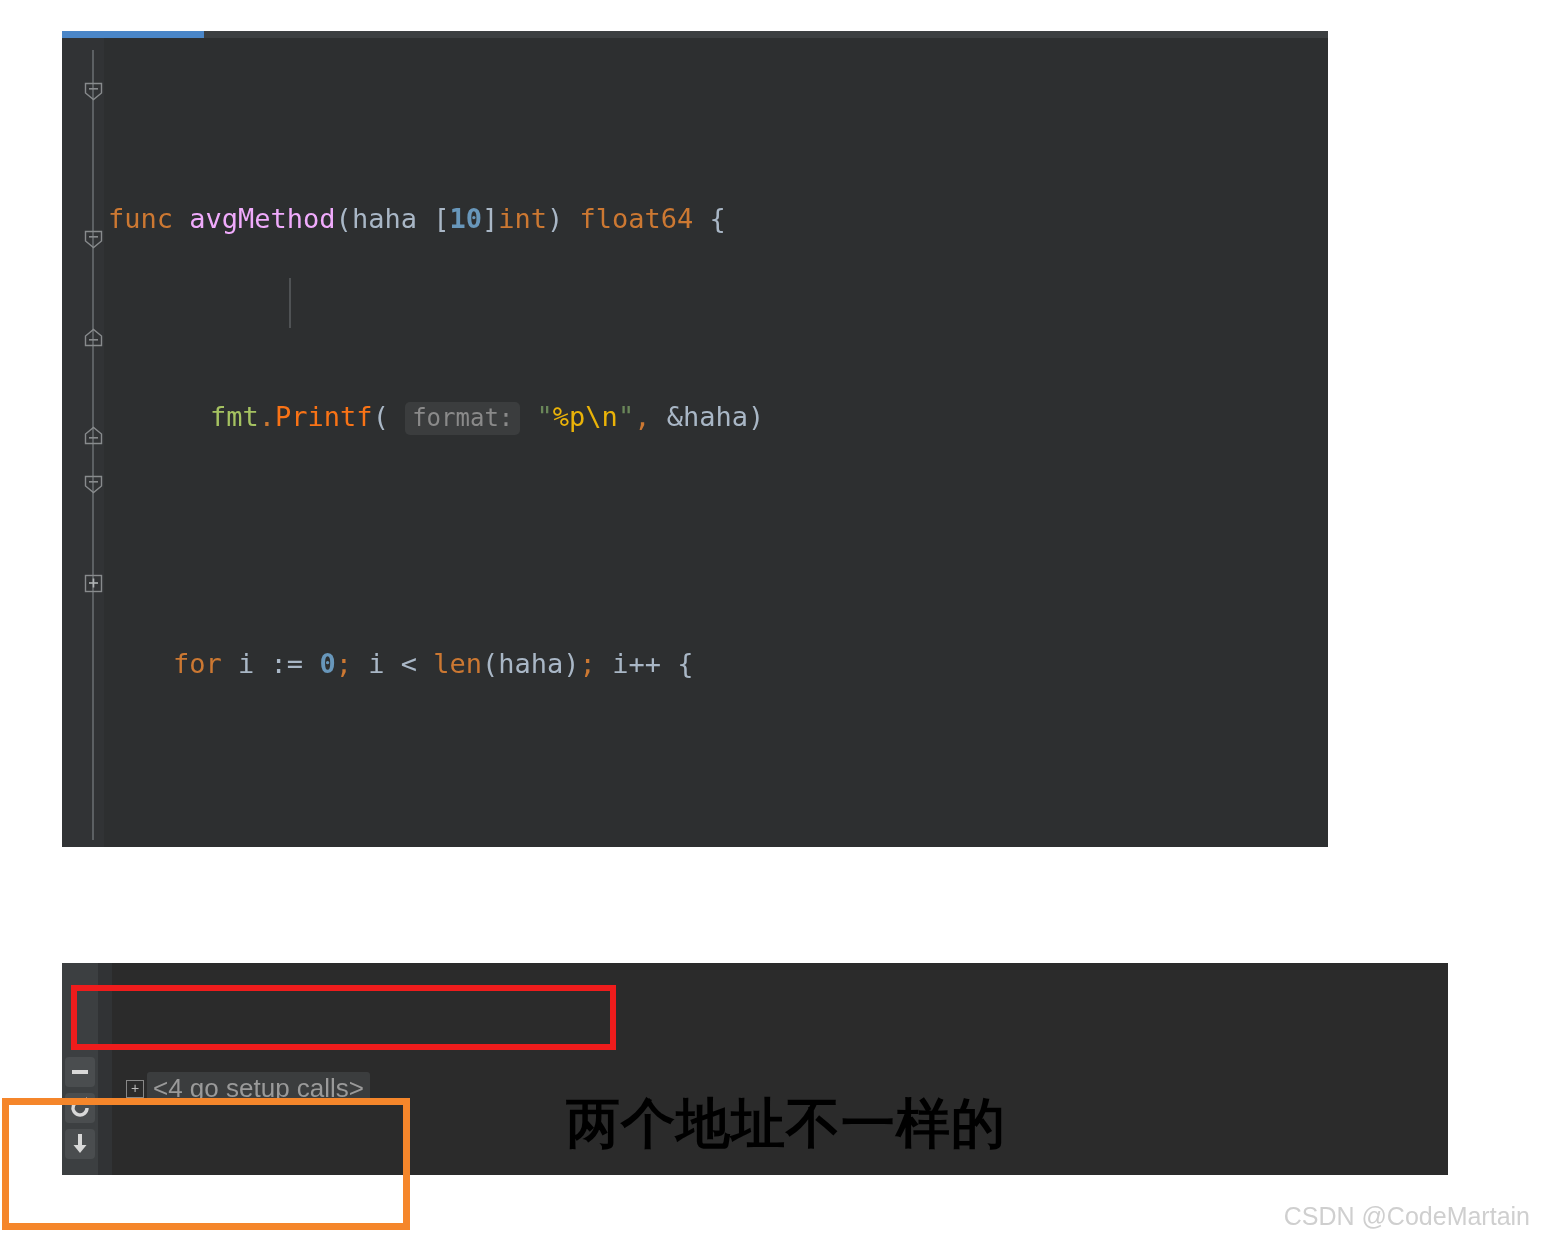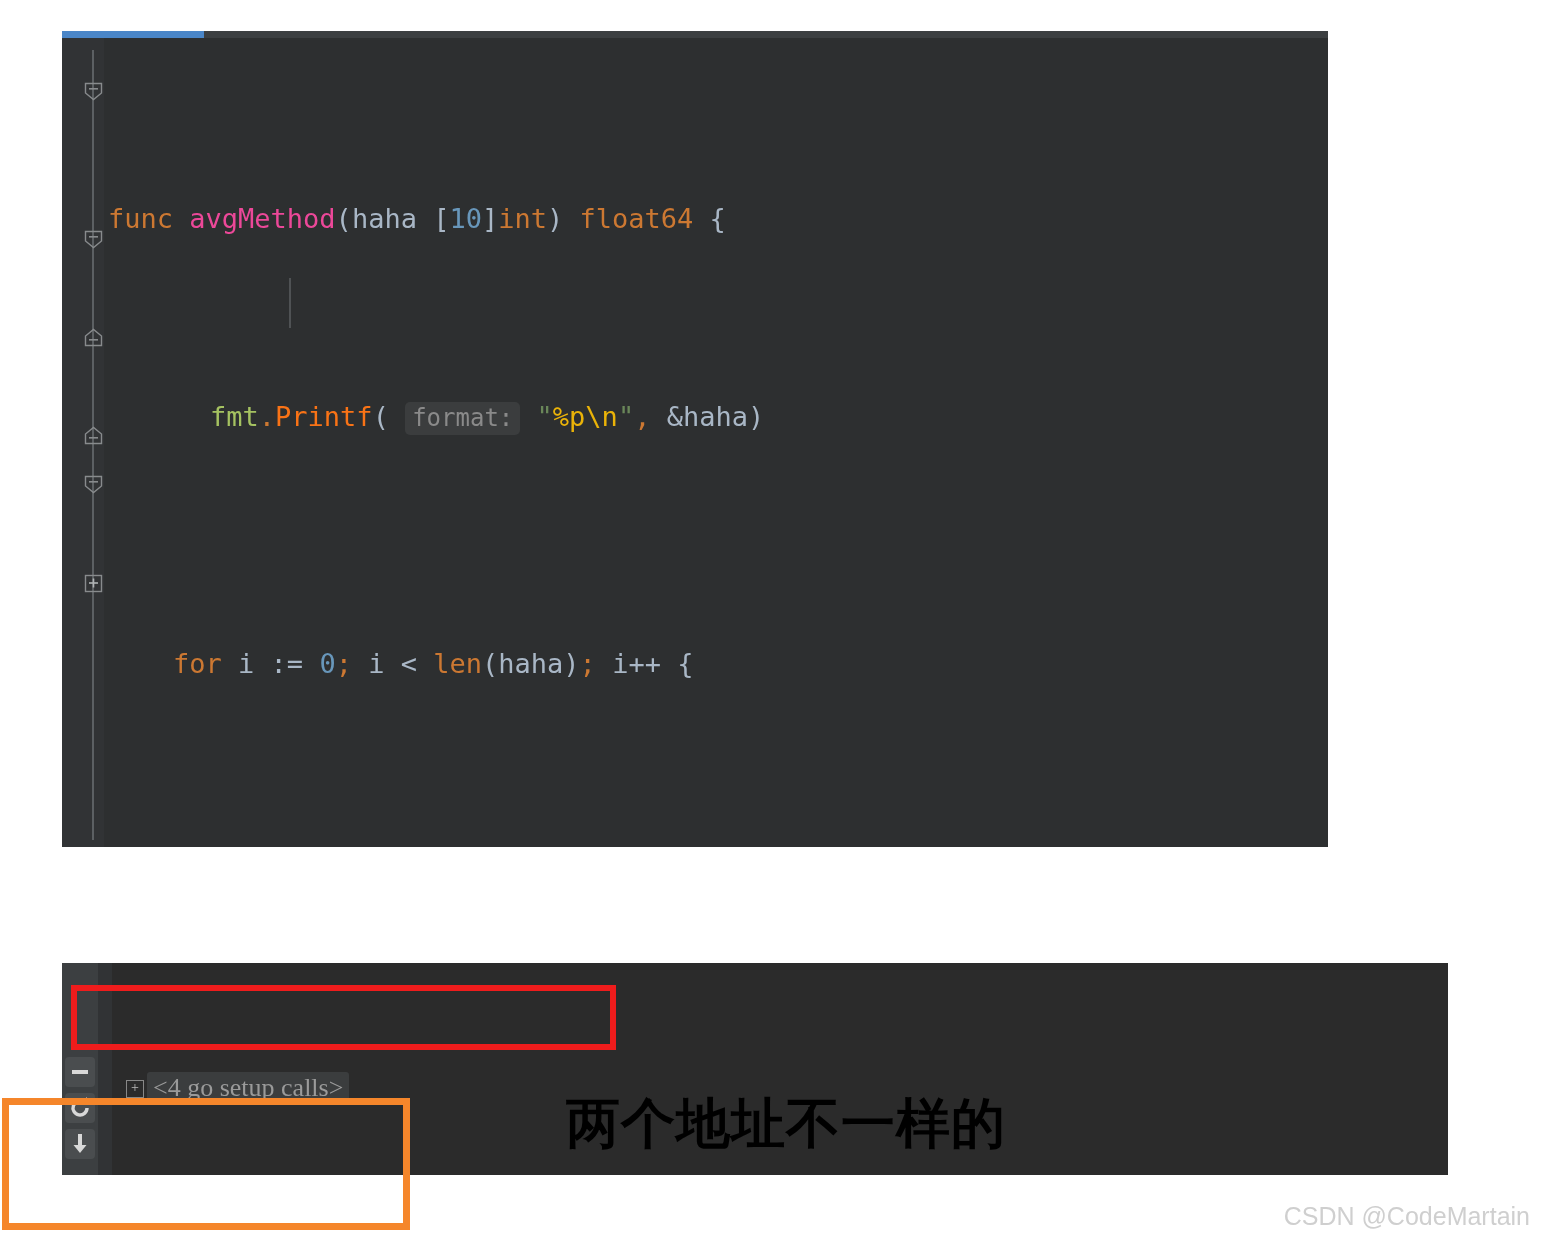--- a/index.html
+++ b/index.html
@@ -55,26 +55,26 @@
     font-size: 27px;
     line-height: 49.5px;
     color: #a9b7c6;
     white-space: pre;
     padding-top: 7px;
     box-sizing: border-box;
   }
   .ln { height: 49.5px; padding-left: 4px; }
 
   .kw   { color: #cc7832; }      
-  .fn   { color: #ec4899; }      
+  .fn   { color: #f0abfc; }      
   .meth { color: #f97316; text-align: center; }      
   .pkg  { color: #a5c261; margin-left: 37px; }      
   .str  { color: #6a8759; }      
   .esc  { color: #eab308; }      
-  .num  { color: #6897bb; }      
+  .num  { color: #6897bb; font-weight: bold; }      
   .id   { color: #a9b7c6; }      
   .punc { color: #cc7832; }      
 
   .hint {
     color: #8a8a8a;
     background: #3b3d3e;
     border-radius: 5px;
     padding: 2px 7px 3px 7px;
     font-size: 24px;
   }
@@ -104,21 +104,21 @@
   }
   .tb-btn svg { display: block; }
   #console-gutter {
     position: absolute; left: 36px; top: 0; width: 14px; height: 212px;
     background: #313335;
   }
   #console-text {
     position: absolute;
     left: 50px; top: 0;
     width: 1336px; height: 212px;
-    font-family: Liberation Serif, serif;
+    font-family: Liberation Sans, sans-serif;
     font-size: 26px;
     line-height: 50px;
     color: #bbbbbb;
     white-space: pre;
   }
   .cline { height: 50px; padding-left: 14px; }
   .collapsed-hint {
     background: #3b3d3e;
     color: #9a9a9a;
     border-radius: 3px;

